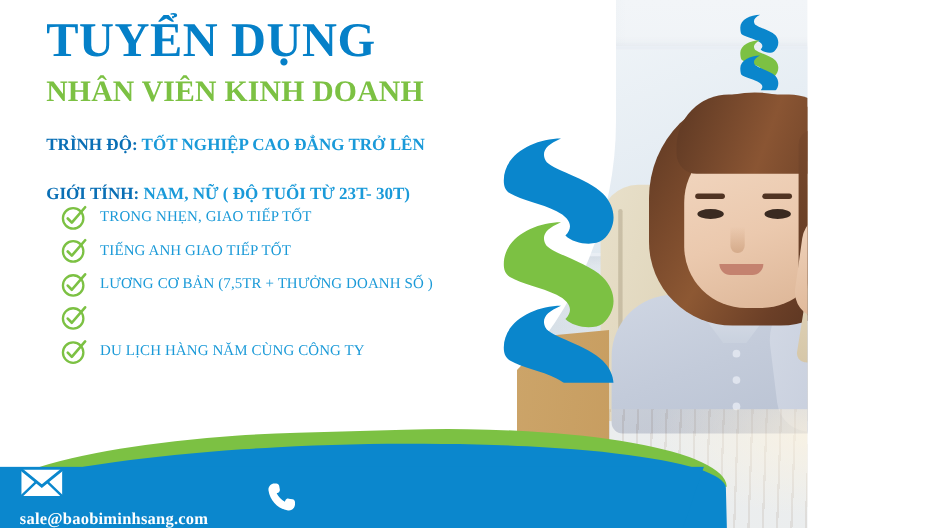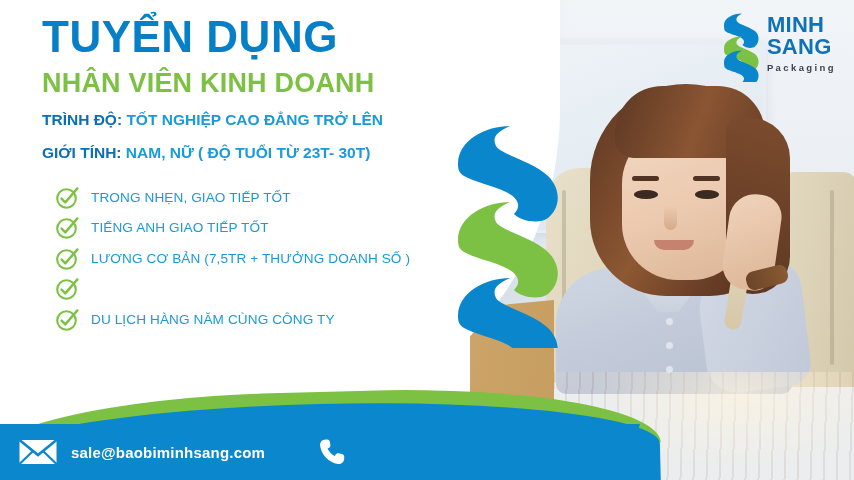--- a/index.html
+++ b/index.html
@@ -1,18 +1,18 @@
 <!DOCTYPE html>
 <html><head>
 <meta charset="utf-8">
 <style>
   html,body{margin:0;padding:0;background:#fff;}
   body{width:854px;height:480px;overflow:hidden;font-family:"Liberation Sans","DejaVu Sans",sans-serif;}
 
-  .banner{position:relative;width:854px;height:480px;background:#ffffff;overflow:hidden;}
+  .banner{position:relative;width:734px;height:480px;background:#ffffff;overflow:hidden;font-family:Liberation Serif, serif;}
 
   
   .photo{position:absolute;left:410px;top:0;width:444px;height:480px;overflow:hidden;}
   .photo-bg{position:absolute;inset:0;background:
       linear-gradient(180deg,#f2f5f8 0%,#eaeff4 38%,#e4eaf0 55%,#dfe6ec 62%,#e9eef3 70%);}
   
   .ph-board{position:absolute;left:120px;top:42px;width:230px;height:185px;
       background:linear-gradient(160deg,#eef3f7,#e3ebf2 60%,#dbe4ec);border:3px solid #e9eef4;
       box-shadow:0 2px 10px rgba(120,140,160,.18);}
   .ph-board-lines{position:absolute;right:10px;bottom:14px;width:95px;height:80px;
@@ -75,38 +75,38 @@
       border-radius:0 0 330px 0;}
   .white-curve2{position:absolute;left:0;top:0;width:470px;height:480px;background:#ffffff;}
 
   
   .ribbon{position:absolute;left:452px;top:122px;width:112px;height:226px;}
 
   
   .head{position:absolute;left:42px;top:14px;width:400px;}
   .t1{font-size:44px;font-weight:bold;letter-spacing:.5px;line-height:1.06;color:#0580c8;}
   .t2{font-size:27px;font-weight:bold;letter-spacing:.2px;line-height:1.2;margin-top:6px;color:#7cc143;}
-  .t3{font-size:15.5px;font-weight:bold;line-height:1.55;margin-top:9px;color:#1a9ad9;white-space:nowrap;}
+  .t3{font-size:15.5px;font-weight:bold;line-height:1.55;margin-top:21px;color:#1a9ad9;white-space:nowrap;}
   .t3 .lab{color:#0a6fb5;}
 
   
   .bullets{position:absolute;left:55px;top:182px;}
   .brow{display:flex;align-items:center;height:30.5px;}
   .chk{width:25px;height:25px;flex:0 0 25px;position:relative;margin-right:11px;}
   .btxt{font-size:13.6px;font-weight:500;color:#1b9ad8;letter-spacing:.1px;white-space:nowrap;}
 
   
   .footer-green{position:absolute;left:-20px;top:392px;width:680px;height:60px;background:#7cc143;
       border-radius:50% 50% 0 0/70px 70px 0 0;transform:rotate(-1.6deg);}
   .footer-blue{position:absolute;left:-20px;top:404px;width:680px;height:96px;background:#0b87cd;
       border-radius:50% 50% 0 0/48px 48px 0 0;transform:rotate(-1.4deg);}
   .footer-blue-fill{position:absolute;left:0;top:424px;width:640px;height:56px;background:#0b87cd;
       clip-path:polygon(0 0,100% 0,97% 100%,0 100%);}
   .footer-items{position:absolute;left:0;top:424px;width:640px;height:56px;display:flex;align-items:center;}
-  .fitem{display:flex;align-items:center;}
+  .fitem{display:flex;align-items:flex-start;flex-direction:column;}
   .ficon{width:40px;height:30px;margin-right:13px;position:relative;flex:0 0 40px;}
   .ftxt{font-size:15px;font-weight:bold;color:#ffffff;letter-spacing:.2px;white-space:nowrap;}
 
   
   .logo{position:absolute;right:18px;top:12px;display:flex;align-items:flex-start;}
   .logo-mark{width:38px;height:70px;margin-right:7px;flex:0 0 38px;}
   .logo-words{padding-top:2px;}
   .lw1,.lw2{font-size:22px;font-weight:bold;color:#0f72b8;line-height:1.02;letter-spacing:.3px;}
   .lw3{font-size:9.5px;font-weight:bold;color:#3d4450;letter-spacing:2.4px;margin-top:3px;}
 </style>
@@ -252,20 +252,15 @@
   </div>
 
   <div class="logo">
     <span class="logo-mark">
       <svg width="38" height="70" viewBox="0 0 38 70">
         <path d="M2 13 C2 6 11 1.5 20 1.5 C15 4 13.5 6.5 15 9.5 C16.5 12.5 29 15 34 20 C38 24.5 37 31 33 34.5 C30 37 23.5 36 20.5 33 C23.5 30 22 27 17.5 25 C12 22.5 6 21.5 3 19 C2.2 17.5 2 15 2 13 Z" fill="#0a86cc"></path>
         <path d="M2 36 C2 29 11 24.5 20 24.5 C15 27 13.5 29.5 15 32.5 C16.5 35.5 29 38 34 43 C38 47.5 37 54 33 57.5 C30 60 23.5 59 20.5 56 C23.5 53 22 50 17.5 48 C12 45.5 6 44.5 3 42 C2.2 40.5 2 38 2 36 Z" fill="#7cc143"></path>
         <path d="M2 50 C2 43 11 38.5 20 38.5 C15 41 13.5 43.5 15 46.5 C16.5 49.5 29 52 34 57 C38 61.5 37 68 33 71.5 C30 74 23.5 73 20.5 70 C23.5 67 22 64 17.5 62 C12 59.5 6 58.5 3 56 C2.2 54.5 2 52 2 50 Z" fill="#0a86cc"></path>
       </svg>
     </span>
-    <span class="logo-words">
-      <span class="lw1" style="display:block">MINH</span>
-      <span class="lw2" style="display:block">SANG</span>
-      <span class="lw3" style="display:block">Packaging</span>
-    </span>
   </div>
 
 </div>
 
 </body></html>

